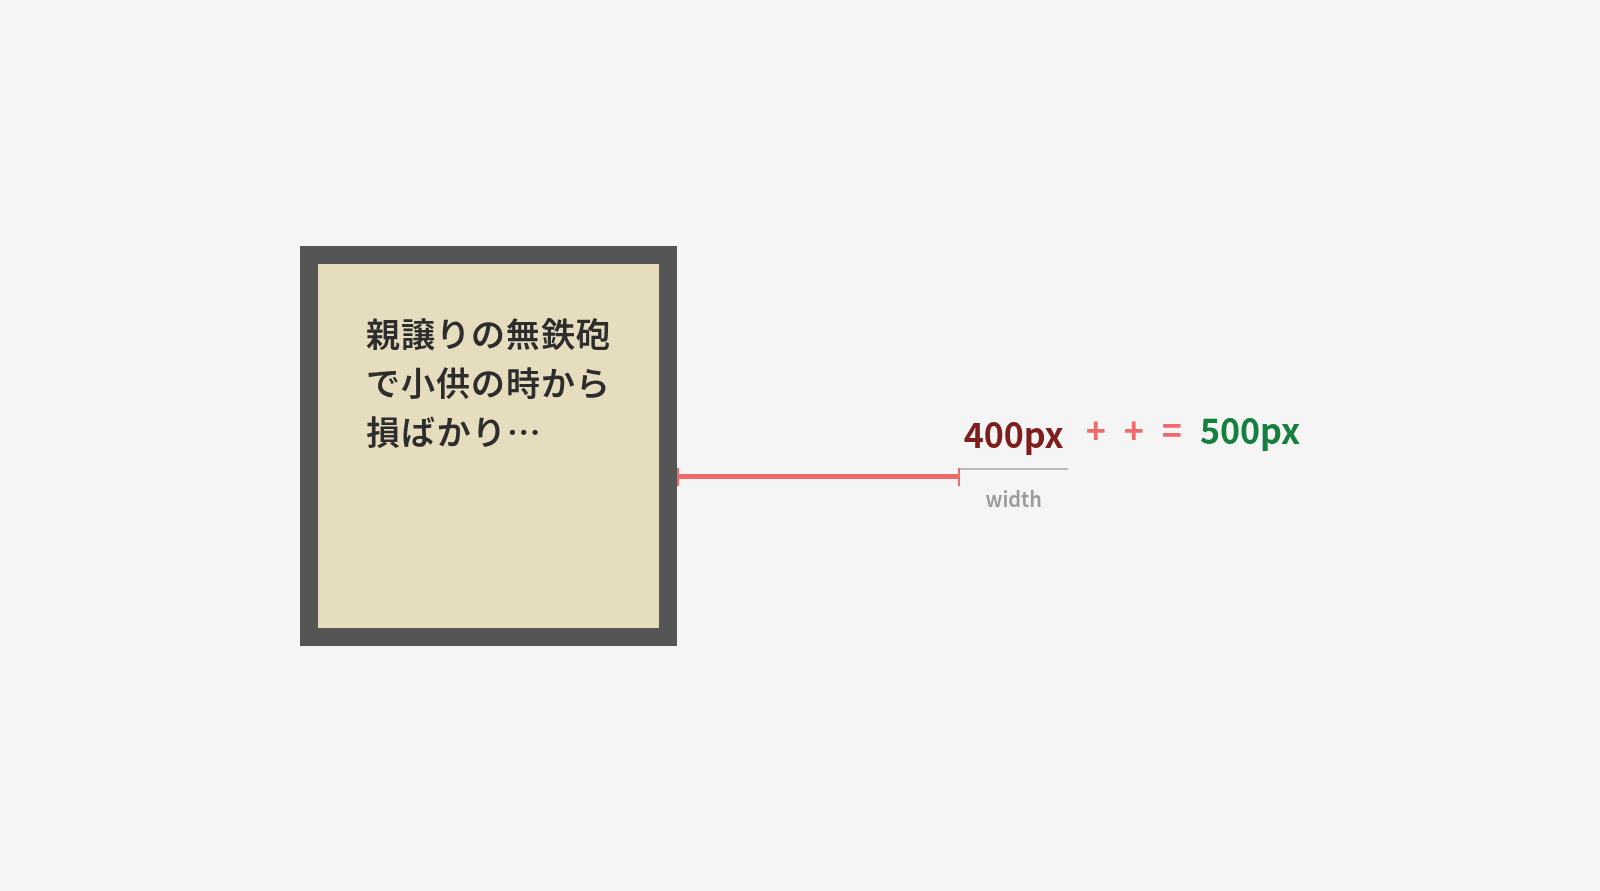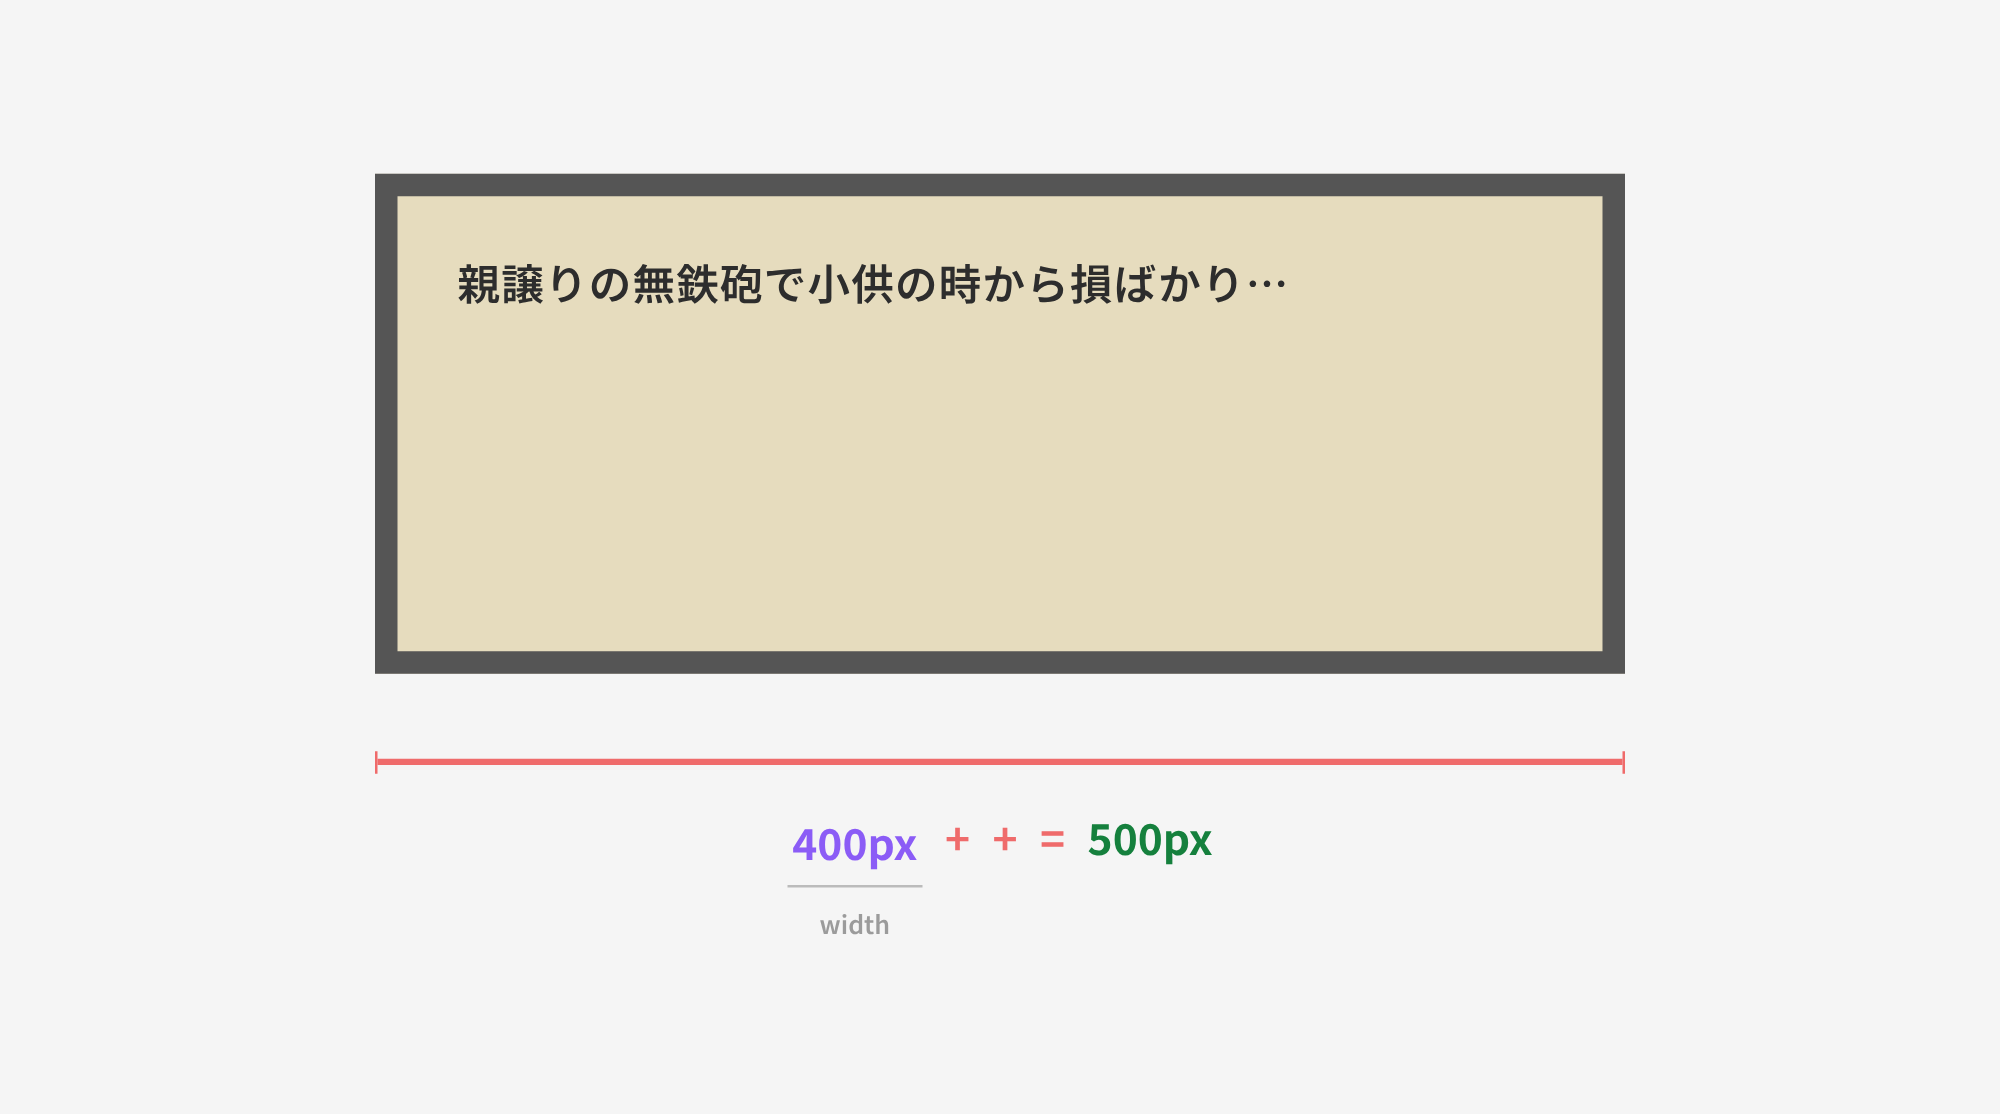--- a/index.html
+++ b/index.html
@@ -10,21 +10,21 @@
     display: flex;
     flex-direction: column;
     align-items: center;
     justify-content: center;
     min-height: 891px;
   }
 
   .wrap {
     width: 1000px;
     display: flex;
-    flex-direction: column;
+    flex-direction: row;
     align-items: center;
   }
 
   .demo-box {
     width: 1000px;
     height: 400px;
     background: #e6dcbe;
     border: 18px solid #555555;
     padding: 44px 48px;
   }
@@ -63,21 +63,21 @@
     font-weight: 700;
   }
 
   .eq-term {
     display: flex;
     flex-direction: column;
     align-items: center;
   }
   .eq-term .val {
     font-size: 34px;
-    color: #8b5cf6;
+    color: #7f1d1d;
     white-space: nowrap;
     padding: 0 4px 10px 4px;
   }
   .eq-term .underline {
     width: 100%;
     border-bottom: 2px solid #bbbbbb;
   }
   .eq-term .lbl {
     font-size: 20px;
     color: #9b9b9b;

